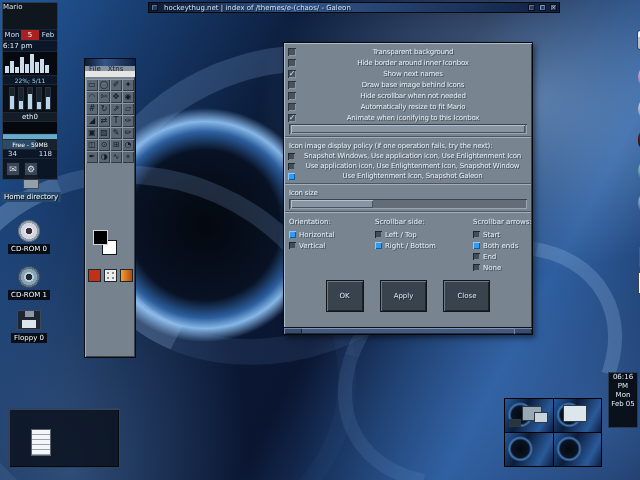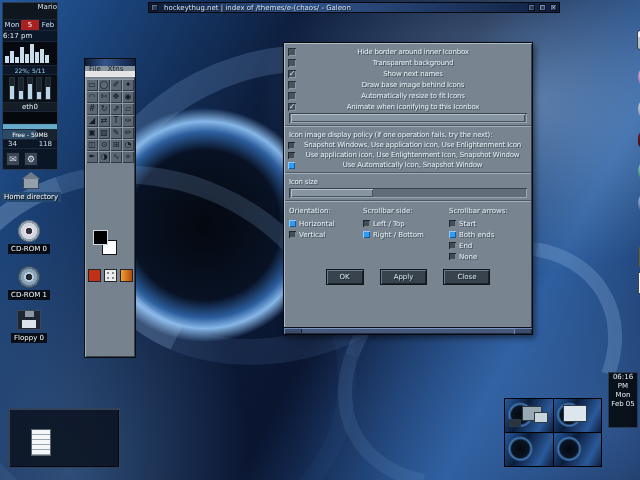--- a/index.html
+++ b/index.html
@@ -29,21 +29,21 @@
   
   .gbar{position:absolute;left:148px;top:2px;width:412px;height:11px;z-index:6;display:flex;align-items:center;
         background:linear-gradient(90deg,#0d1b36,#33568c 35%,#0f2042);border:1px solid #05080d;color:#d5e4f2}
   .gbar .tbtn{width:7px;height:7px;flex:0 0 7px;font-size:5px;line-height:5px}
   .gtitle{flex:1;font-size:7px;padding-left:4px;white-space:nowrap;overflow:hidden;text-shadow:1px 1px 0 rgba(0,0,0,.6)}
 
   
   .sysmon{position:absolute;left:2px;top:2px;width:56px;z-index:6;background:rgba(8,14,24,.85);
           border:1px solid #2c3a4e;color:#cfe0ea}
   .sysmon>div{border-bottom:1px solid #1b2736}
-  .ep-title{height:17px;font-size:7px;text-align:right;line-height:9px;background:#10161e;color:#d6e4ee}
+  .ep-title{height:27px;font-size:7px;text-align:left;line-height:9px;background:#10161e;color:#d6e4ee}
   .ep-date{height:11px;display:flex;font-size:7px;text-align:center;align-items:stretch}
   .ep-date span{flex:1;line-height:11px}
   .ep-date .day{background:#a82020;color:#fff}
   .ep-time{height:11px;font-size:7px;line-height:11px;color:#e8f0f6}
   .ep-load{height:24px;display:flex;align-items:flex-end;gap:1px;padding:2px;background:#06090f}
   .ep-load i{width:4px;background:#c8dcea}
   .ep-cpu{height:9px;font-size:6px;line-height:9px;text-align:center;color:#9fd4e8}
   .ep-meters{height:28px;display:flex;gap:3px;justify-content:center;align-items:stretch;padding:2px;background:#0a0f16}
   .ep-meters i{width:6px;border:1px solid #27313d}
   .ep-eth{height:9px;font-size:7px;line-height:9px;text-align:center;background:#141c26;color:#e8f0f6}
@@ -84,30 +84,30 @@
   .slabel{font-size:7px;letter-spacing:-.2px;padding:2px 5px 1px;white-space:nowrap;text-shadow:1px 1px 0 rgba(10,18,26,.5)}
   .slider{height:10px;margin:1px 5px 2px;background:#626d78;box-shadow:inset 1px 1px 0 #39424b,inset -1px -1px 0 #9aa7b2;position:relative}
   .knob{position:absolute;top:1px;bottom:1px;background:#8794a1;box-shadow:inset 1px 1px 0 #b5c2ce,inset -1px -1px 0 #4a545e}
   .k1{left:2px;right:2px}
   .k2{left:2px;width:82px}
   .groove{height:2px;margin:2px 1px;border-top:1px solid #4e575f;border-bottom:1px solid #a3b0bb}
   .prow{height:10px;display:flex;align-items:center;padding:0 4px}
   .rind{width:7px;height:7px;flex:0 0 7px;margin-right:2px;background:#434d57;box-shadow:inset 1px 1px 0 #20262c,inset -1px -1px 0 #79858f}
   .rind.sel{background:#2f9bf2;box-shadow:inset 1px 1px 0 #8cc8ff,inset -1px -1px 0 #0f5b9e}
   .plabel{flex:1;text-align:center;font-size:7px;letter-spacing:-.2px;white-space:nowrap;text-shadow:1px 1px 0 rgba(10,18,26,.5)}
-  .triple{display:flex;padding:3px 5px 0;gap:4px}
+  .triple{display:flex;padding:3px 5px 0;gap:16px}
   .col{display:flex;flex-direction:column}
   .c1{flex:0 0 70px}.c2{flex:0 0 82px}.c3{flex:1}
   .chead{font-size:7px;padding-bottom:3px;white-space:nowrap;text-shadow:1px 1px 0 rgba(10,18,26,.5)}
   .crow{display:flex;align-items:center;height:11px;font-size:7px;white-space:nowrap;text-shadow:1px 1px 0 rgba(10,18,26,.5)}
   .box{width:7px;height:7px;flex:0 0 7px;margin-right:3px;background:#434d57;box-shadow:inset 1px 1px 0 #20262c,inset -1px -1px 0 #79858f}
   .box.on{background:#2f9bf2;box-shadow:inset 1px 1px 0 #8cc8ff,inset -1px -1px 0 #0f5b9e}
   .btnrow{display:flex;justify-content:center;gap:16px;padding:7px 0 2px}
   .ebtn{font-family:inherit;font-size:7px;color:#d6e8f6;background:#39434e;border:1px solid #11161c;
-        box-shadow:inset 1px 1px 0 #6b7a88,inset -1px -1px 0 #1c2329;padding:3px 13px;text-shadow:1px 1px 0 rgba(0,0,0,.5)}
+        box-shadow:inset 1px 1px 0 #6b7a88,inset -1px -1px 0 #1c2329;padding:11px 13px;text-shadow:1px 1px 0 rgba(0,0,0,.5)}
   .dfoot{height:7px;background:#47597a;box-shadow:inset 1px 1px 0 #7d96c0,inset -1px -1px 0 #202c44;border-top:1px solid #0a0f18;
          display:flex;justify-content:space-between}
   .fseg{width:18px;height:100%;background:#3c4d6c;box-shadow:inset 1px 1px 0 #6f88b2,inset -1px -1px 0 #1b2438}
 
   
   .dicon{position:absolute;z-index:5;display:flex;flex-direction:column;align-items:center}
   .dlabel{font-size:7px;color:#fff;background:rgba(0,0,0,.78);padding:1px 3px;white-space:nowrap;text-shadow:1px 1px 0 #000}
   .dlabel.hl{background:#26496f}
   .ic-home{width:16px;height:11px;background:#93a0ac;margin-bottom:3px;position:relative;border:1px solid #3c4854}
   .ic-home:before{content:"";position:absolute;left:-2px;top:-7px;border-left:9px solid transparent;border-right:9px solid transparent;border-bottom:7px solid #6e7c88}
@@ -258,37 +258,41 @@
       <span class="ind brush"></span>
       <span class="ind pattern"></span>
       <span class="ind grad"></span>
     </div>
   </div>
 
   <div class="dlg">
     <div class="dbody">
       <div class="orow">
         <span class="chk"></span>
+        <span class="olabel">Transparent background</span>
+      </div>
+      <div class="orow">
+        <span class="chk"></span>
         <span class="olabel">Hide border around inner Iconbox</span>
-      </div>
-      <div class="orow">
-        <span class="chk"></span>
-        <span class="olabel">Transparent background</span>
       </div>
       <div class="orow">
         <span class="chk on">✓</span>
         <span class="olabel">Show next names</span>
       </div>
       <div class="orow">
         <span class="chk"></span>
         <span class="olabel">Draw base image behind Icons</span>
       </div>
       <div class="orow">
         <span class="chk"></span>
-        <span class="olabel">Automatically resize to fit Icons</span>
+        <span class="olabel">Hide scrollbar when not needed</span>
+      </div>
+      <div class="orow">
+        <span class="chk"></span>
+        <span class="olabel">Automatically resize to fit Mario</span>
       </div>
       <div class="orow">
         <span class="chk on">✓</span>
         <span class="olabel">Animate when iconifying to this Iconbox</span>
       </div>
 
       <div class="slider">
         <span class="knob k1"></span>
       </div>
       <div class="groove"></div>
@@ -297,21 +301,21 @@
       <div class="prow">
         <span class="rind"></span>
         <span class="plabel">Snapshot Windows, Use application icon, Use Enlightenment Icon</span>
       </div>
       <div class="prow">
         <span class="rind"></span>
         <span class="plabel">Use application icon, Use Enlightenment Icon, Snapshot Window</span>
       </div>
       <div class="prow">
         <span class="rind sel"></span>
-        <span class="plabel">Use Automatically Icon, Snapshot Window</span>
+        <span class="plabel">Use Enlightenment Icon, Snapshot Galeon</span>
       </div>
       <div class="groove"></div>
 
       <div class="slabel">Icon size</div>
       <div class="slider">
         <span class="knob k2"></span>
       </div>
       <div class="groove"></div>
 
       <div class="triple">

